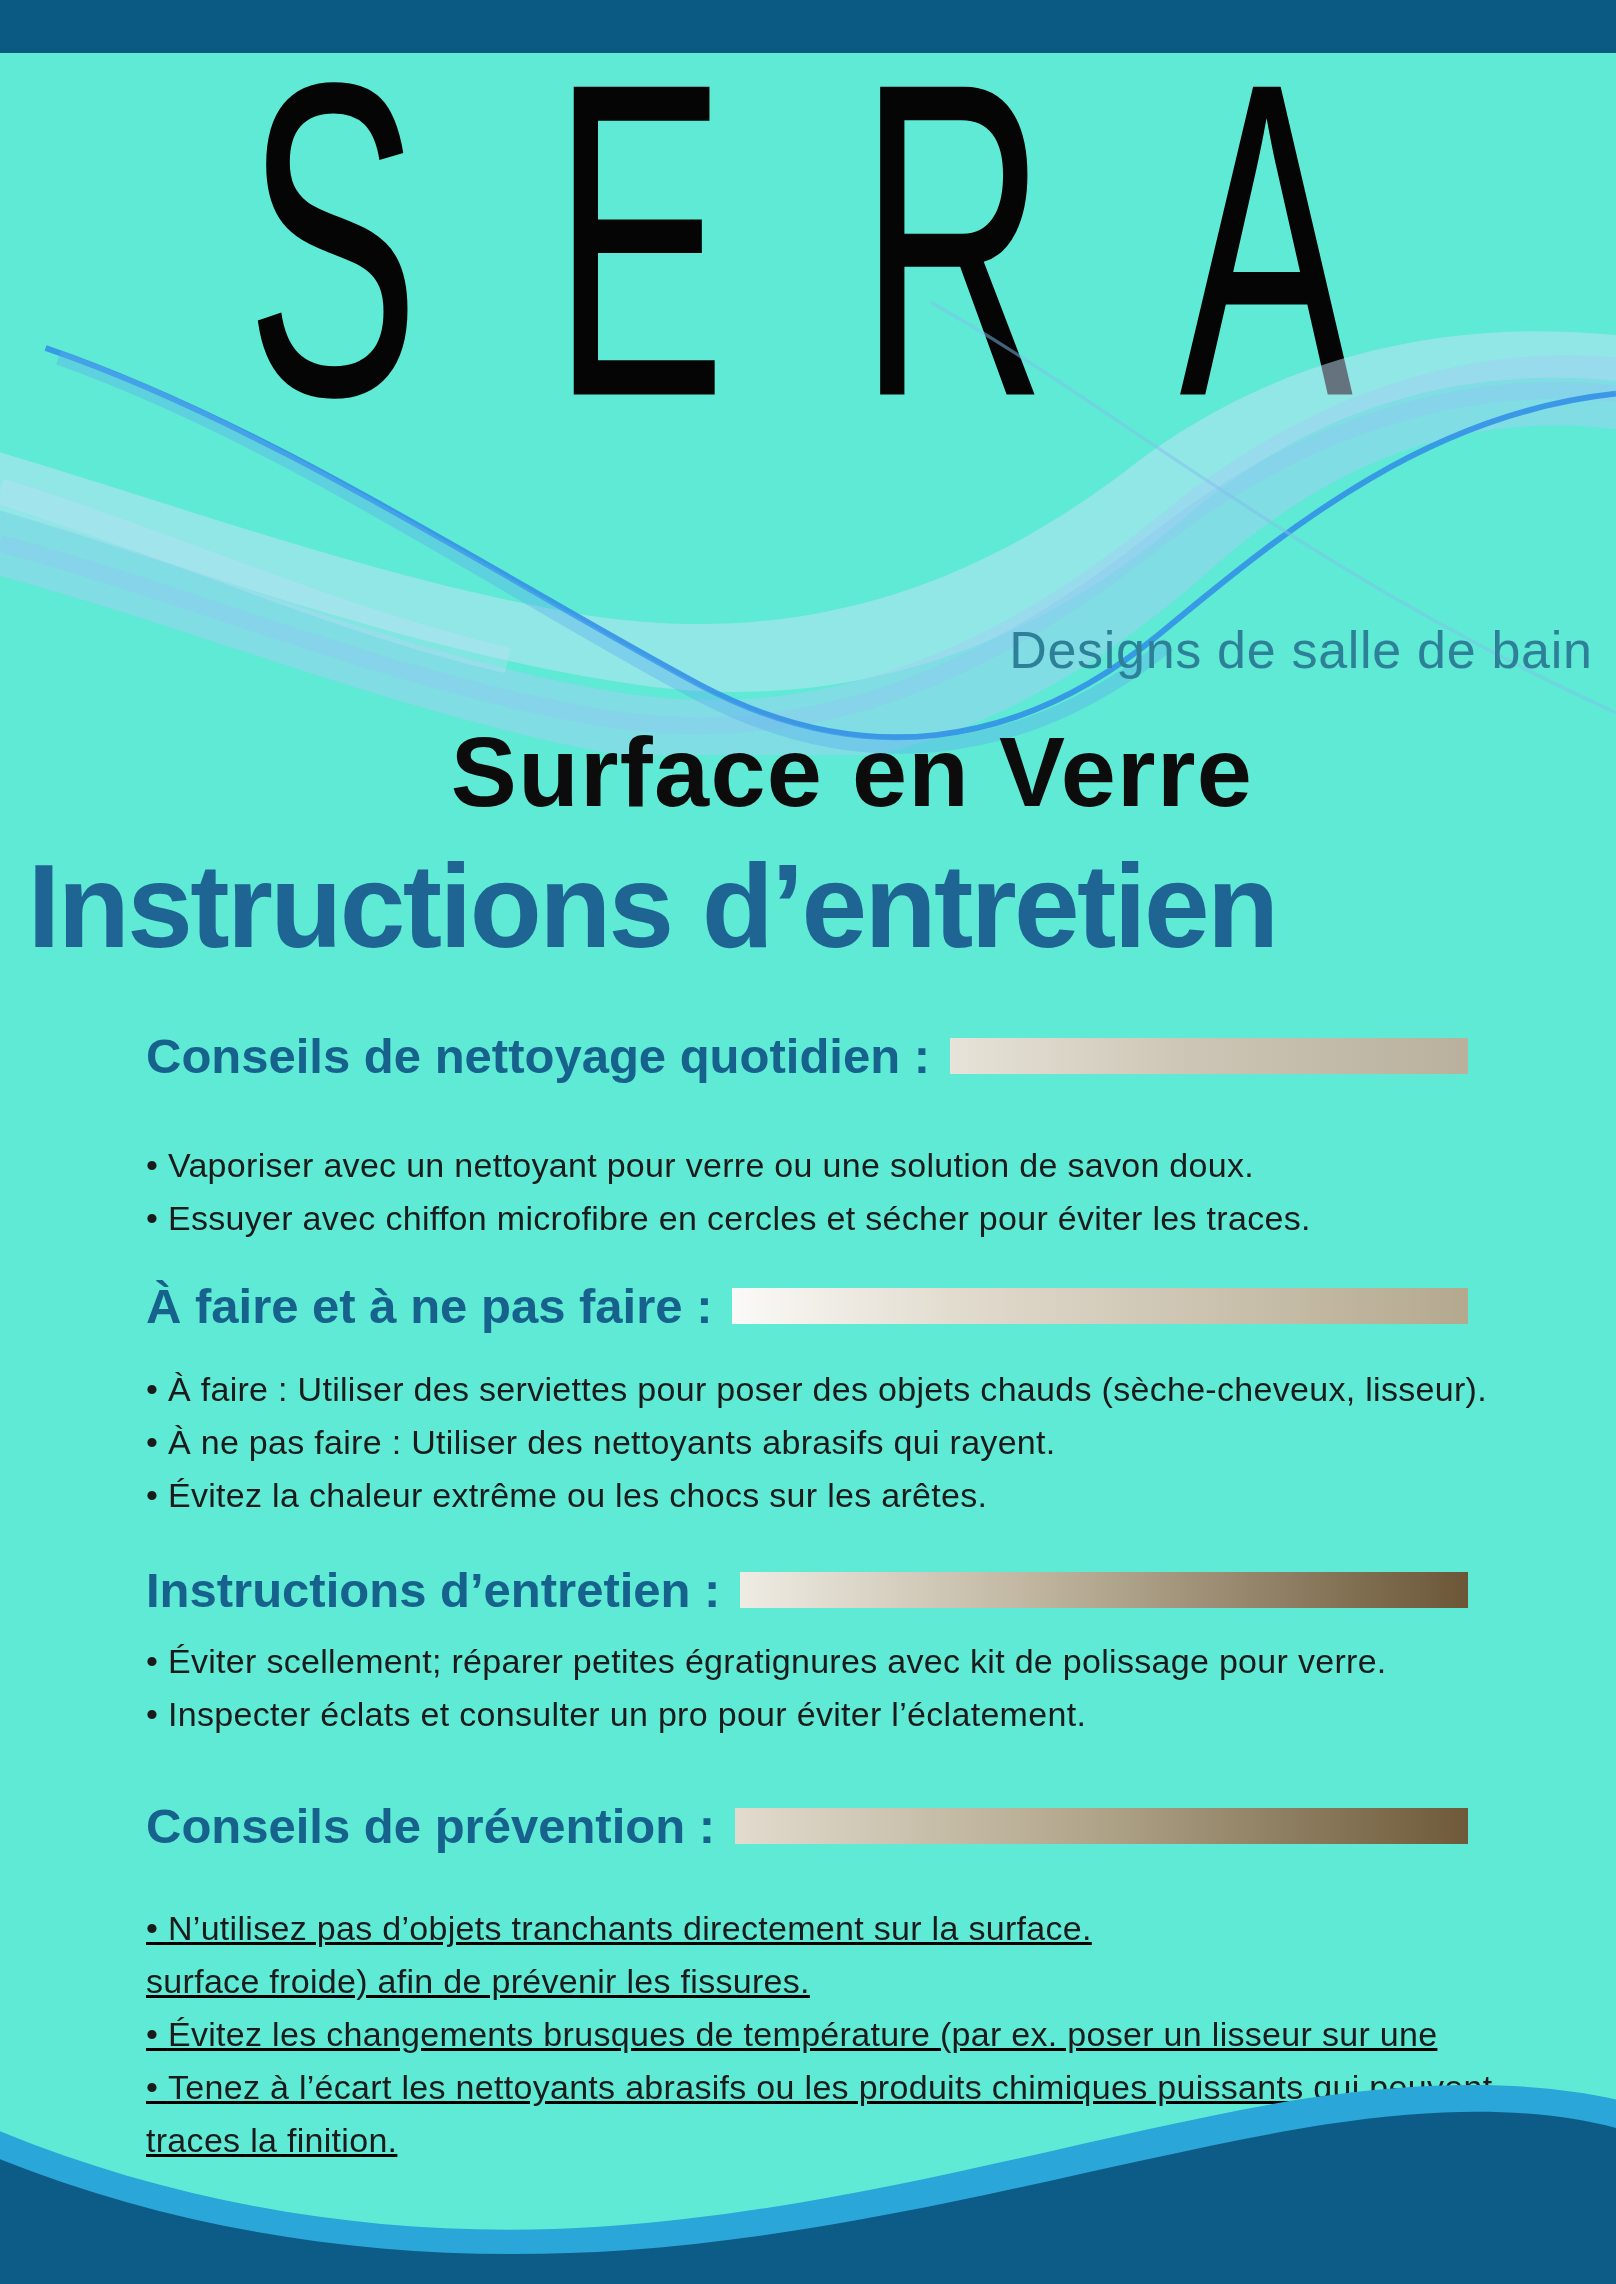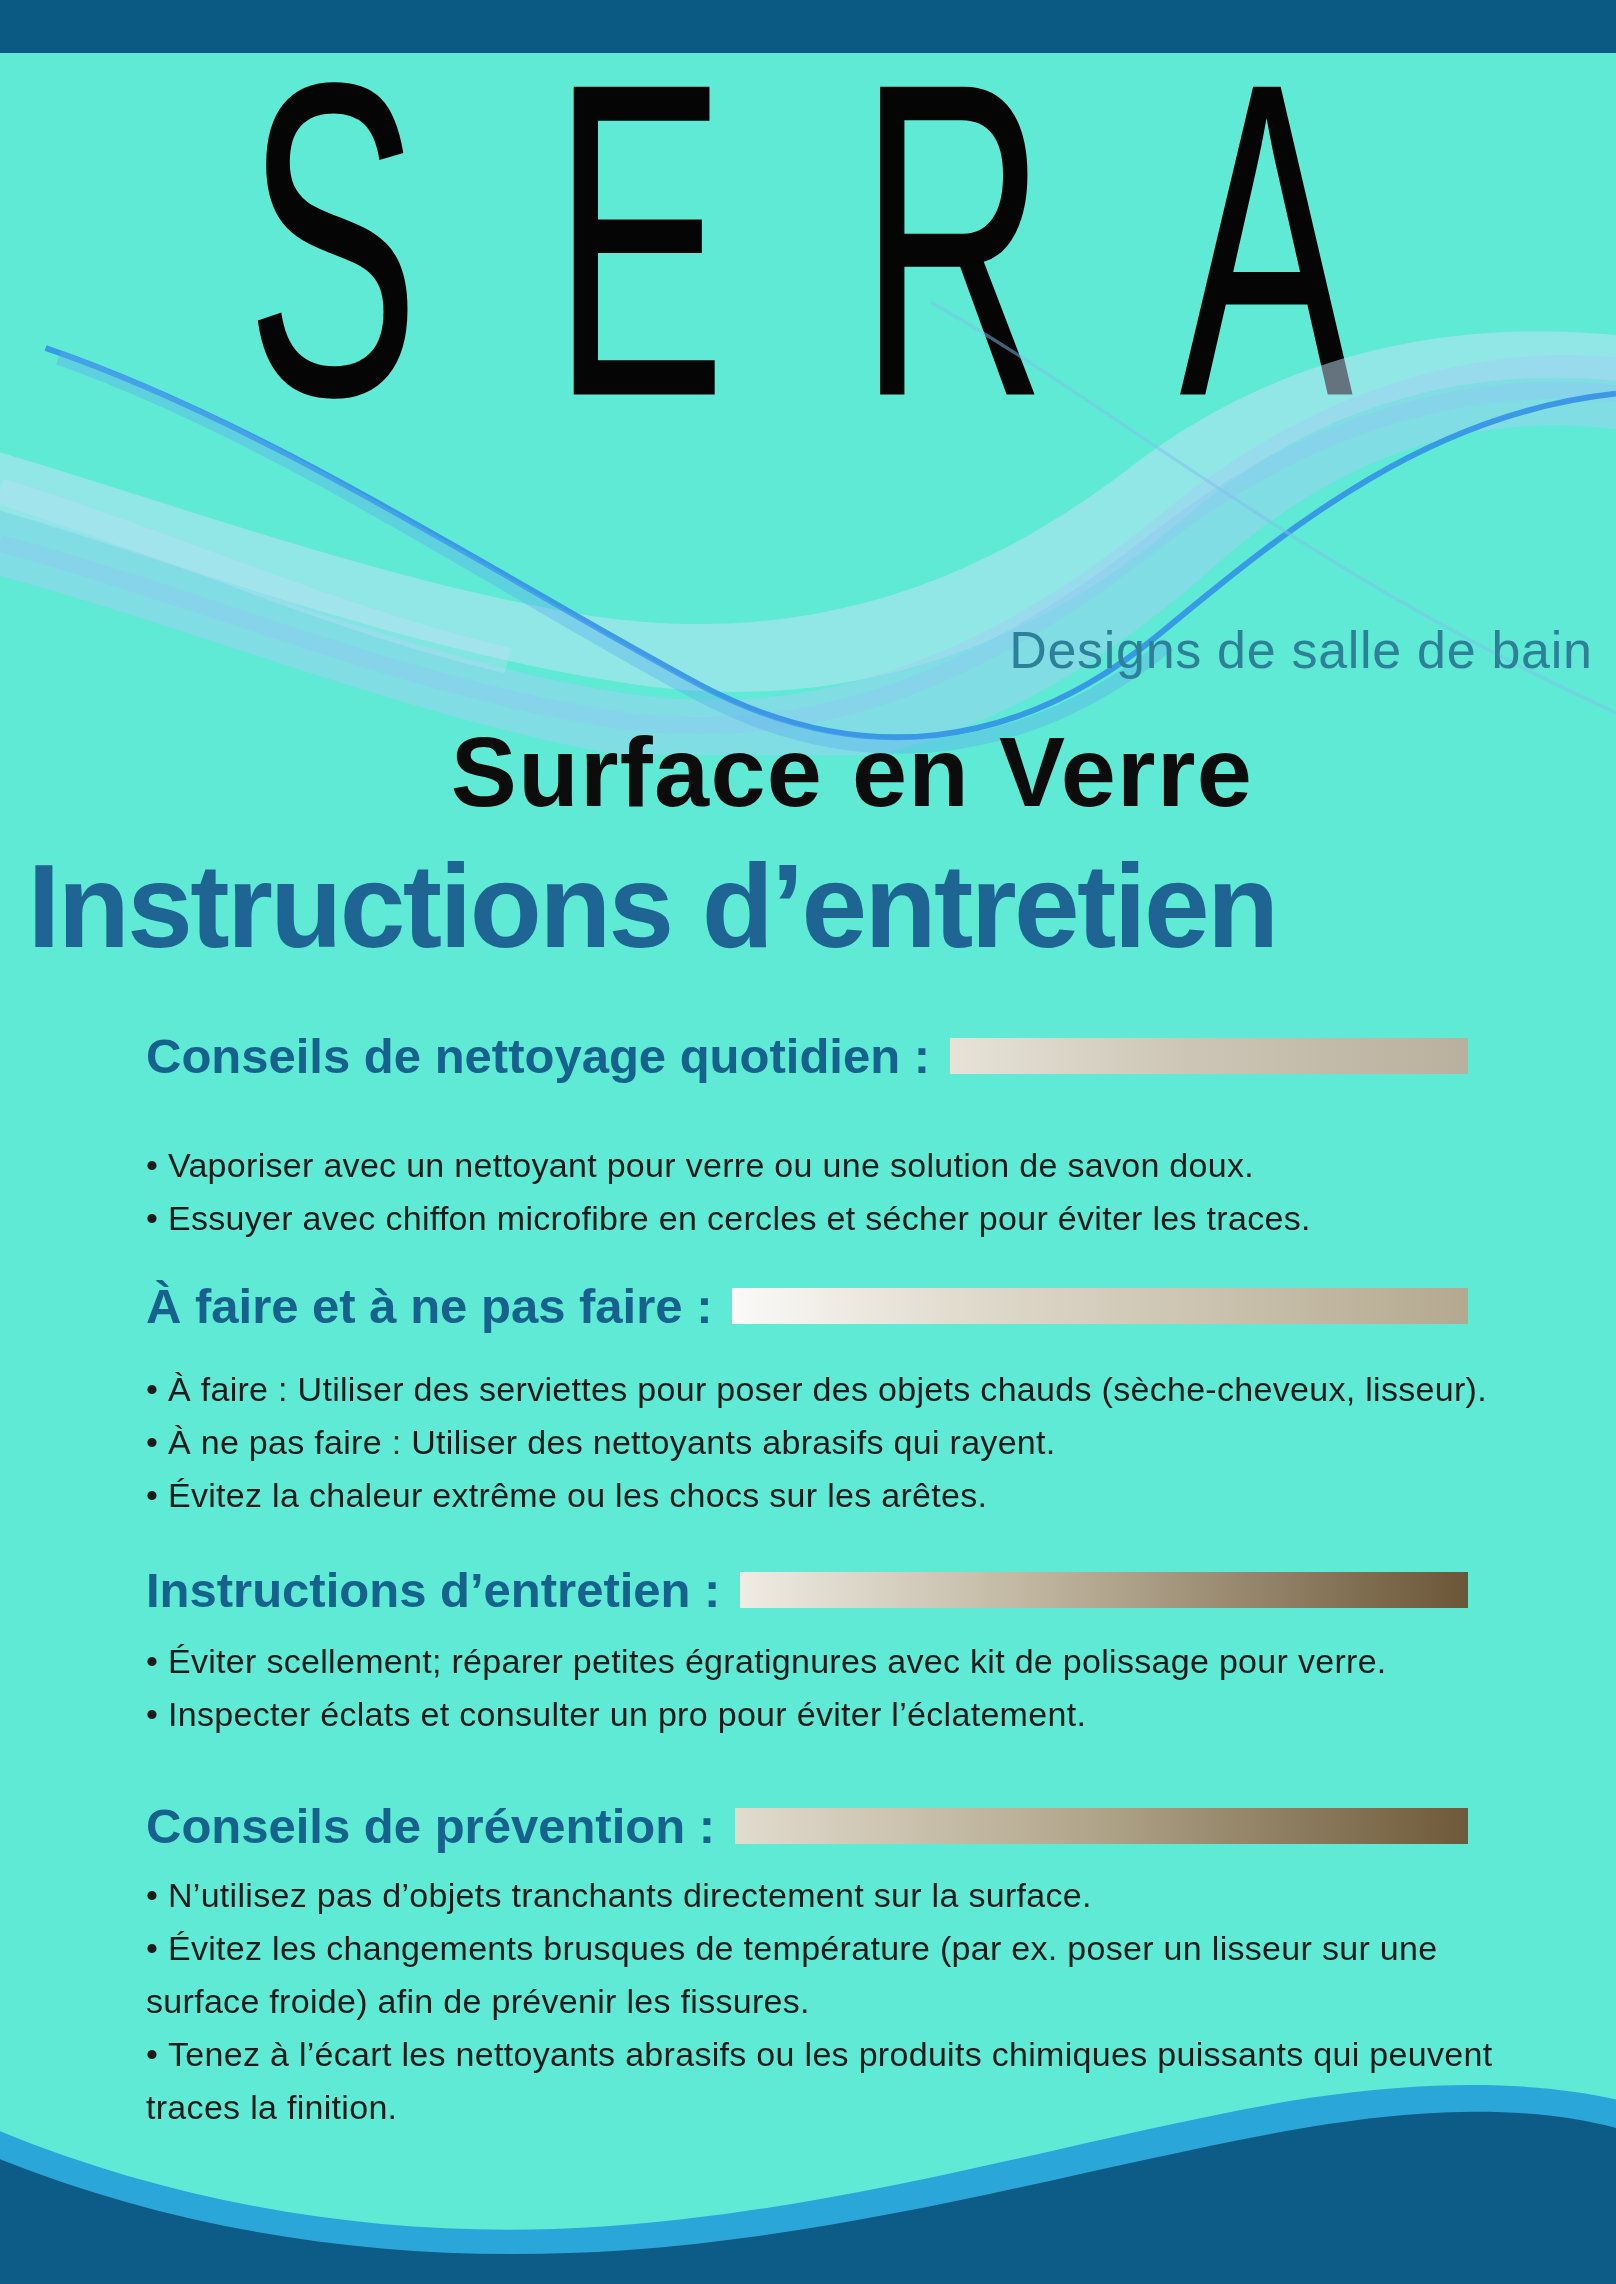--- a/index.html
+++ b/index.html
@@ -34,21 +34,21 @@
   .rule{flex:1;height:36px;margin-left:19.5px;}
   .r0{background:linear-gradient(90deg,#e7e3d8 0%,#cdc6b6 45%,#b9b09d 100%);}
   .r1{background:linear-gradient(90deg,#fbfaf8 0%,#e2dccf 30%,#b4a98f 100%);}
   .r2{background:linear-gradient(90deg,#efece4 0%,#c0b6a0 40%,#6b5637 100%);}
   .r3{background:linear-gradient(90deg,#e2dccf 0%,#b5aa90 45%,#6e5a3a 100%);}
 
   .lines{margin-top:42px;}
   .sec-a .lines{margin-top:53px;}
   .sec-b .lines{margin-top:27px;}
   .sec-c .lines{margin-top:15px;}
-  .sec-d .lines{margin-top:13px;}
+  .sec-d .lines{margin-top:46px;text-decoration:underline;}
   .ln{margin:0;font-size:34px;line-height:53px;color:#1b1b1b;white-space:nowrap;
       letter-spacing:0.3px;}
   .ln:not(.cont)::before{content:"\2022\00a0";}
 
   
   .footer-wave{position:absolute;left:0;bottom:0;width:1616px;height:234px;}
 </style>
 </head>
 <body>
 
@@ -109,22 +109,22 @@
     </div>
   </section>
 
   <section class="sec sec-d">
     <div class="sec-head">
       <h3>Conseils de prévention :</h3>
       <div class="rule r3"></div>
     </div>
     <div class="lines">
       <p class="ln">N’utilisez pas d’objets tranchants directement sur la surface.</p>
+      <p class="ln cont">surface froide) afin de prévenir les fissures.</p>
       <p class="ln">Évitez les changements brusques de température (par ex. poser un lisseur sur une</p>
-      <p class="ln cont">surface froide) afin de prévenir les fissures.</p>
       <p class="ln">Tenez à l’écart les nettoyants abrasifs ou les produits chimiques puissants qui peuvent</p>
       <p class="ln cont">traces la finition.</p>
     </div>
   </section>
 
   <svg class="footer-wave" viewBox="0 0 2482 360" preserveAspectRatio="none" aria-hidden="true">
     <path d="M0,125 C300,248 620,292 920,272 C1320,246 1700,122 2010,74 C2210,44 2365,50 2482,76
              L2482,360 L0,360 Z" fill="#2aa6d8"></path>
     <path d="M0,168 C310,292 640,330 960,308 C1360,280 1730,162 2040,114 C2235,84 2375,92 2482,120
              L2482,360 L0,360 Z" fill="#0d5c88"></path>

